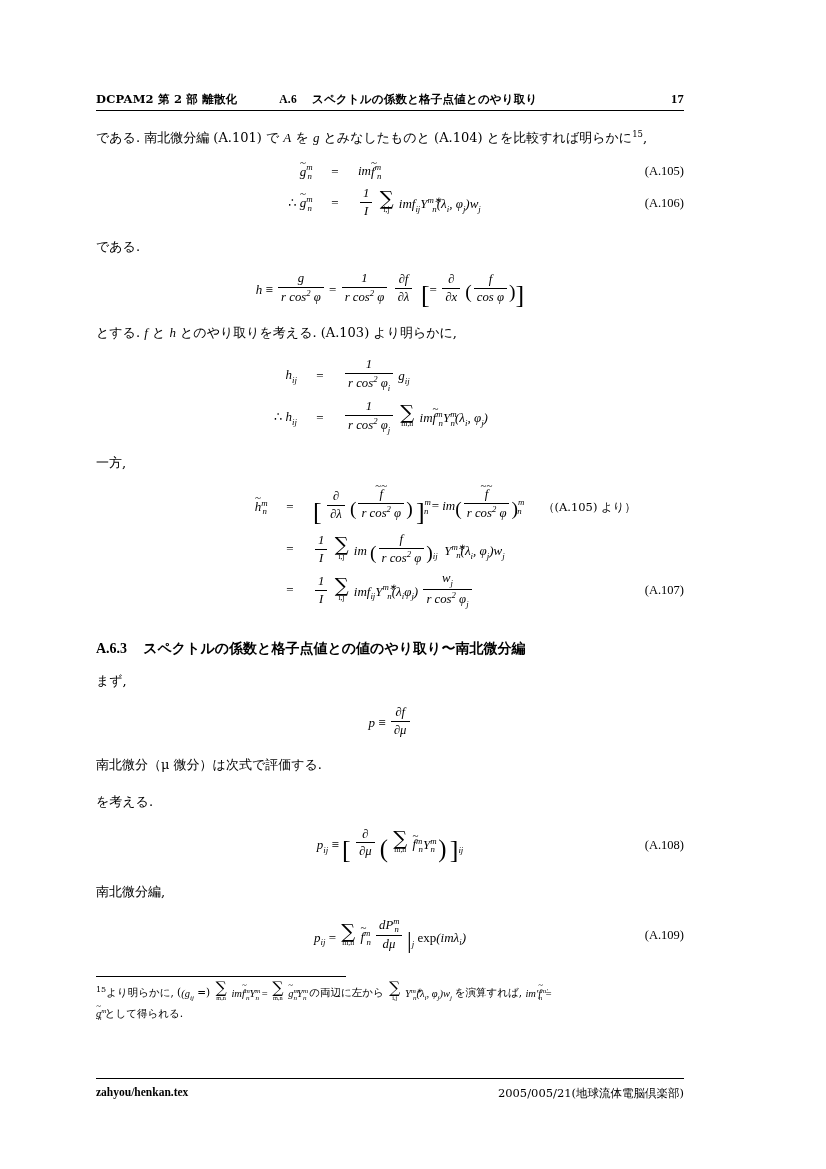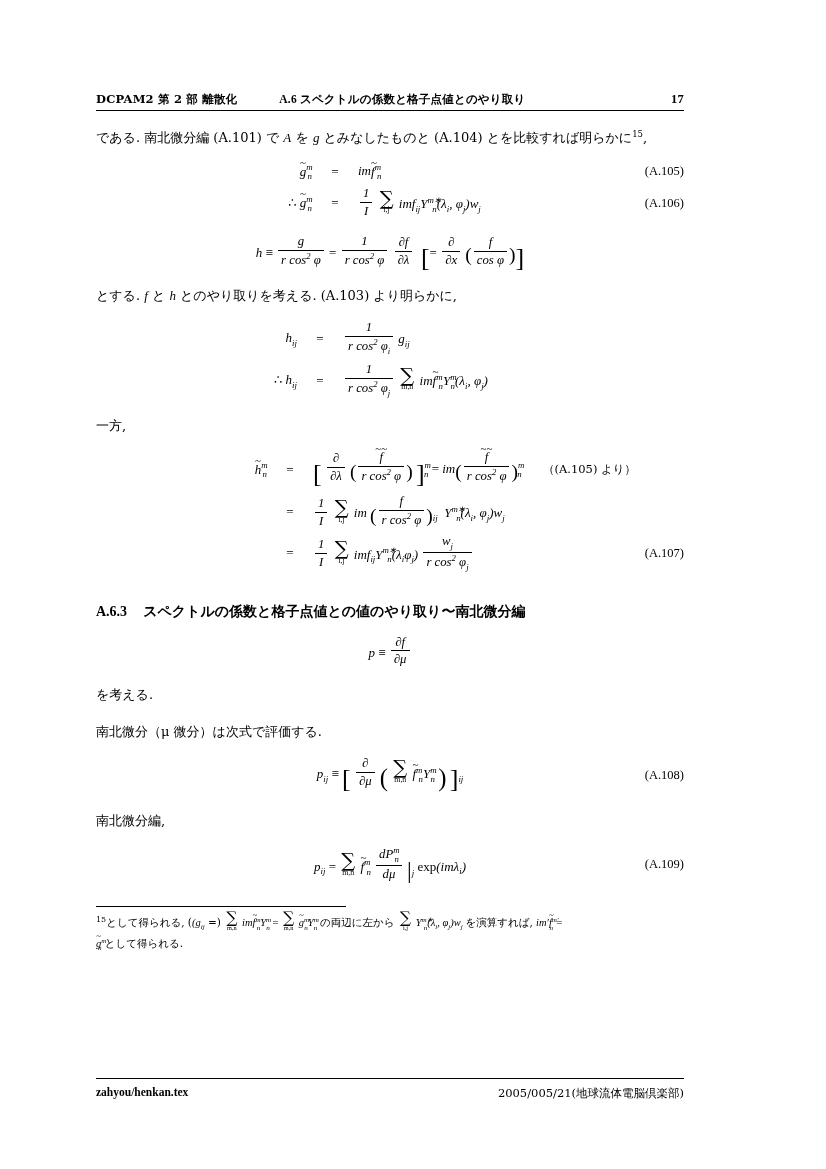--- a/index.html
+++ b/index.html
@@ -34,21 +34,21 @@
     align-items: baseline;
     font-weight: bold;
     font-size: 11.5px;
     letter-spacing: 0.2px;
   }
   .runhead .rh-left { white-space: nowrap; }
   .runhead .rh-mid {
     margin-left: 42px;
     white-space: nowrap;
   }
-  .runhead .rh-sec-num { margin-right: 0; font-family: Liberation Serif, serif; }
+  .runhead .rh-sec-num { margin-right: 12px; font-family: Liberation Serif, serif; }
   .runhead .rh-page {
     margin-left: auto;
     font-size: 12.5px;
     text-align: center;
   }
   .rule {
     border-bottom: 1px solid #000;
     margin-top: 3px;
     width: 100%;
   }
@@ -259,20 +259,21 @@
         <span class="rel">=</span>
         <span class="rhs" style="width:250px">
           <span class="frac"><span class="num">1</span><span class="den">I</span></span>
           <span class="sum"><span class="sig">∑</span><span class="lim">i,j</span></span>
           imf<span class="sub">ij</span>Y<span class="sup">m∗</span><span class="sub" style="margin-left:-9px">n</span>(λ<span class="sub">i</span>, φ<span class="sub">j</span>)w<span class="sub">j</span>
         </span>
         <span class="eqtag">(A.106)</span>
       </div>
     </div>
 
+    <div class="para jp">である.</div>
 
     <div class="eqblock aligncenter">
       <span class="math">
         h <span class="up">≡</span>
         <span class="frac"><span class="num">g</span><span class="den">r cos<span class="sup">2</span> φ</span></span>
         <span class="up">=</span>
         <span class="frac"><span class="num">1</span><span class="den">r cos<span class="sup">2</span> φ</span></span>
         <span class="frac"><span class="num">∂f</span><span class="den">∂λ</span></span>
         &nbsp;<span class="brk">[</span><span class="up">=</span>
         <span class="frac"><span class="num">∂</span><span class="den">∂x</span></span>
@@ -341,30 +342,31 @@
           <span class="frac"><span class="num">w<span class="sub">j</span></span><span class="den">r cos<span class="sup">2</span> φ<span class="sub">j</span></span></span>
         </span>
         <span class="eqtag">(A.107)</span>
       </div>
     </div>
 
     <div class="secheading">
       <span class="num">A.6.3</span><span>スペクトルの係数と格子点値との値のやり取り〜南北微分編</span>
     </div>
 
+    <div class="para jp tight">まず,</div>
 
     <div class="eqblock aligncenter">
       <span class="math">
         p <span class="up">≡</span>
         <span class="frac"><span class="num">∂f</span><span class="den">∂μ</span></span>
       </span>
     </div>
 
+    <div class="para jp">南北微分（μ 微分）は次式で評価する.</div>
     <div class="para jp">を考える.</div>
-    <div class="para jp">南北微分（μ 微分）は次式で評価する.</div>
 
     <div class="eqblock">
       <div class="eqrow">
         <span class="math">
           p<span class="sub">ij</span> <span class="up">≡</span>
           <span class="brk">[</span>
           <span class="frac"><span class="num">∂</span><span class="den">∂μ</span></span>
           <span class="bigpar">(</span>
           <span class="sum"><span class="sig">∑</span><span class="lim">m,n</span></span>
           <span class="tilde-over"><span class="tl">~</span>f</span><span class="sup">m</span><span class="sub" style="margin-left:-4px">n</span>Y<span class="sup">m</span><span class="sub" style="margin-left:-6px">n</span>
@@ -386,21 +388,21 @@
           <span class="frac"><span class="num">dP<span class="sup">m</span><span class="sub" style="margin-left:-5px">n</span></span><span class="den">dμ</span></span>
           <span class="vbar">|</span><span class="sub" style="vertical-align:-0.6em">j</span>
           <span class="up">exp</span>(imλ<span class="sub">i</span>)
         </span>
         <span class="eqtag">(A.109)</span>
       </div>
     </div>
 
     <div class="fnrule"></div>
     <div class="footnote jp">
-      <sup>15</sup><span>として得られる, (</span><span class="math">(g<span class="sub">ij</span></span><span> =)</span>
+      <sup>15</sup><span>より明らかに, (</span><span class="math">(g<span class="sub">ij</span></span><span> =)</span>
       <span class="math">
         <span class="sum"><span class="sig">∑</span><span class="lim">m,n</span></span>
         im<span class="tilde-over"><span class="tl">~</span>f</span><span class="sup">m</span><span class="sub" style="margin-left:-4px">n</span>Y<span class="sup">m</span><span class="sub" style="margin-left:-5px">n</span>
         <span class="up">=</span>
         <span class="sum"><span class="sig">∑</span><span class="lim">m,n</span></span>
         <span class="tilde-over"><span class="tl">~</span>g</span><span class="sup">m</span><span class="sub" style="margin-left:-5px">n</span>Y<span class="sup">m</span><span class="sub" style="margin-left:-5px">n</span>
       </span><span> の両辺に左から</span>
       <span class="math">
         <span class="sum"><span class="sig">∑</span><span class="lim">i,j</span></span>
         Y<span class="sup">m∗</span><span class="sub" style="margin-left:-9px">n</span>(λ<span class="sub">i</span>, φ<span class="sub">j</span>)w<span class="sub">j</span>

